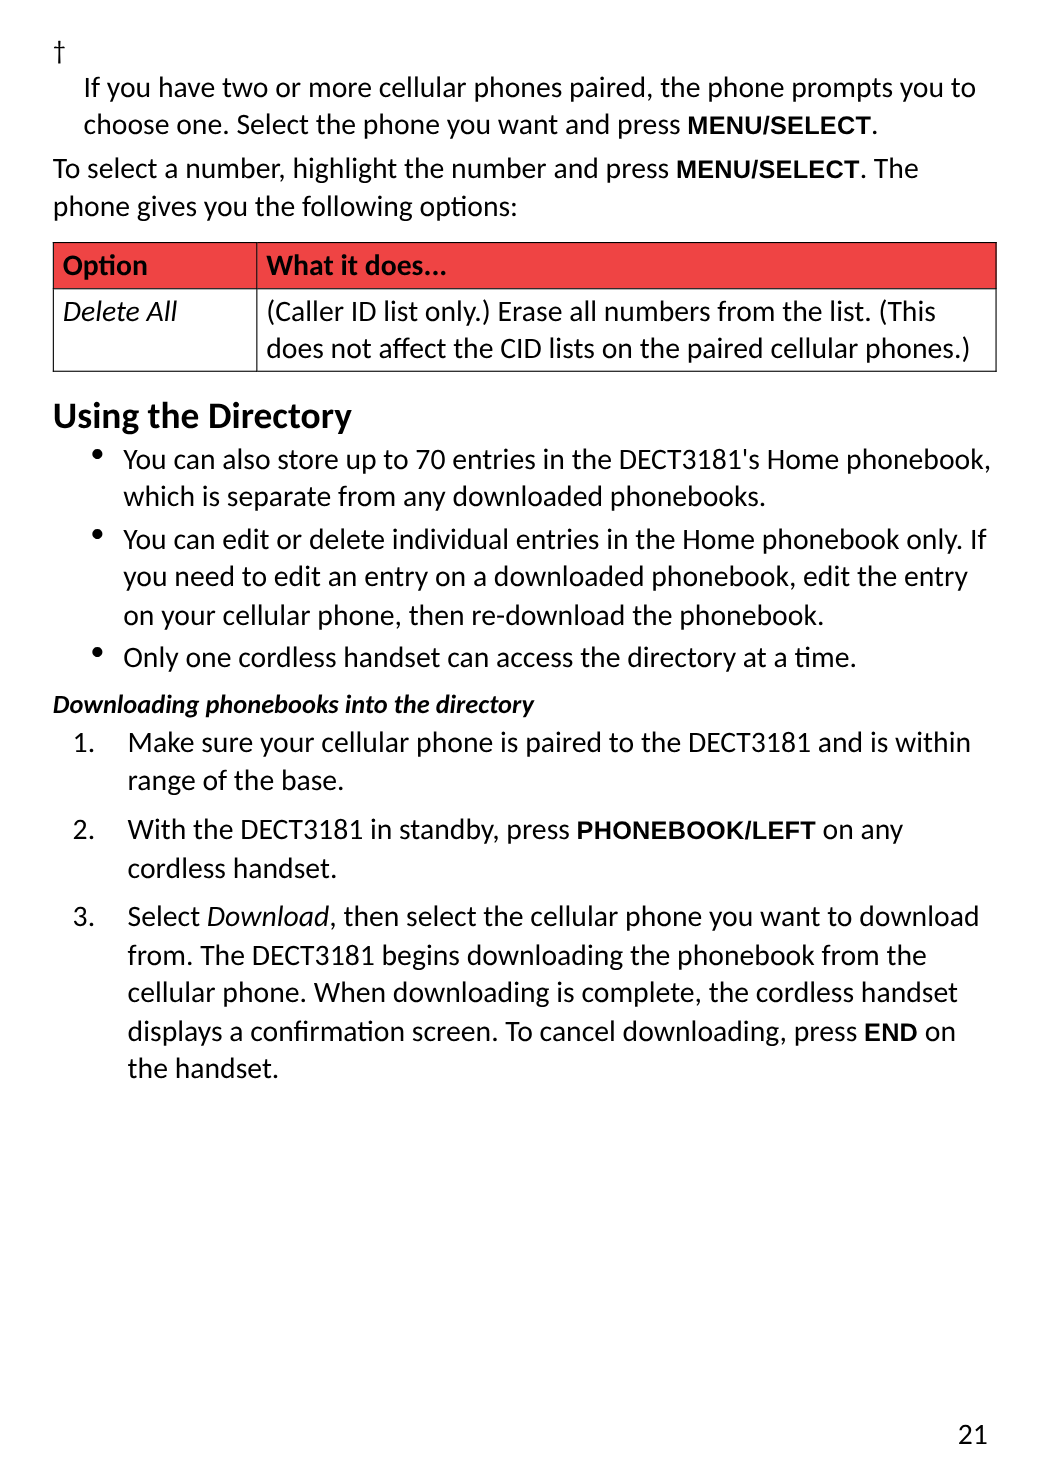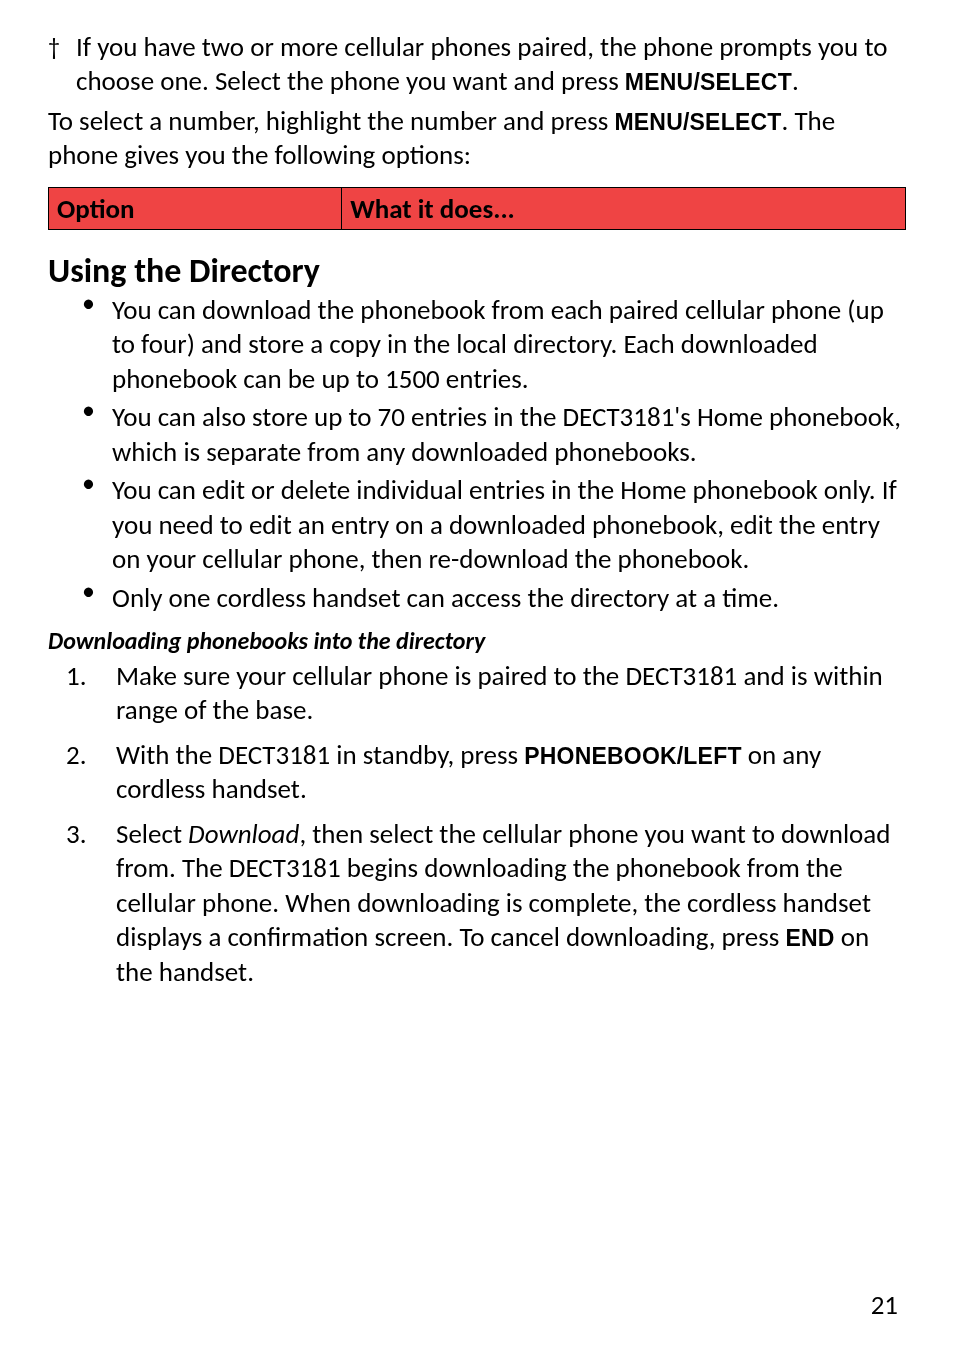--- a/index.html
+++ b/index.html
@@ -25,20 +25,21 @@
   }
   .footnote .dagger {
     width: 28px;
     flex-shrink: 0;
     text-align: left;
     font-size: 24px;
     padding-top: 2px;
   }
   .footnote .fn-text {
     flex: 1;
+    margin-top: 33px;
   }
   .sc { font-family: Arial, sans-serif; font-weight: 700; font-size: 23px; letter-spacing: 0.2px; }
   .para {
     font-size: 27px;
     line-height: 1.28;
     margin: 6px 0 14px 0;
   }
   table.opts {
     border-collapse: collapse;
     width: 100%;
@@ -136,27 +137,30 @@
   </p>
 
   <table class="opts">
     <thead>
       <tr>
         <th>Option</th>
         <th>What it does...</th>
       </tr>
     </thead>
     <tbody>
+      <tr>
+        <td class="optcell">Delete All</td>
+        <td>(Caller ID list only.) Erase all numbers from the list. (This does not affect the CID lists on the paired cellular phones.)</td>
+      </tr>
     </tbody>
   </table>
 
   <h2 class="section">Using the Directory</h2>
 
   <ul class="bullets">
-    <li>You can download the phonebook from each paired cellular phone (up to four) and store a copy in the local directory. Each downloaded phonebook can be up to 1500 entries.</li>
     <li>You can also store up to 70 entries in the DECT3181's Home phonebook, which is separate from any downloaded phonebooks.</li>
     <li>You can edit or delete individual entries in the Home phonebook only. If you need to edit an entry on a downloaded phonebook, edit the entry on your cellular phone, then re-download the phonebook.</li>
     <li>Only one cordless handset can access the directory at a time.</li>
   </ul>
 
   <h3 class="subsection">Downloading phonebooks into the directory</h3>
 
   <ol class="steps">
     <li>Make sure your cellular phone is paired to the DECT3181 and is within range of the base.</li>
     <li>

